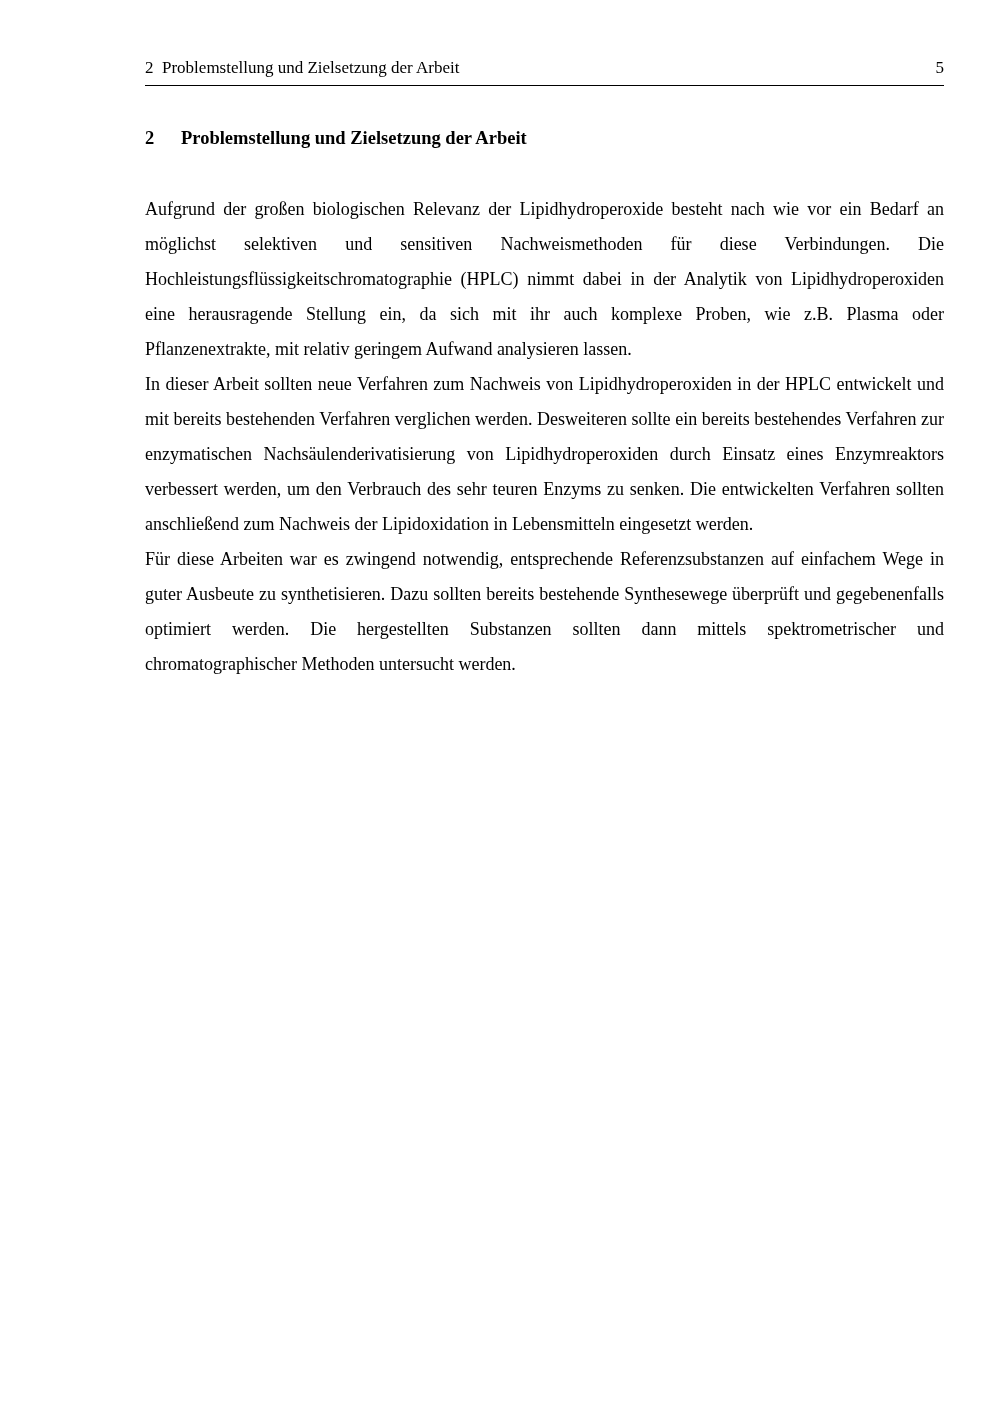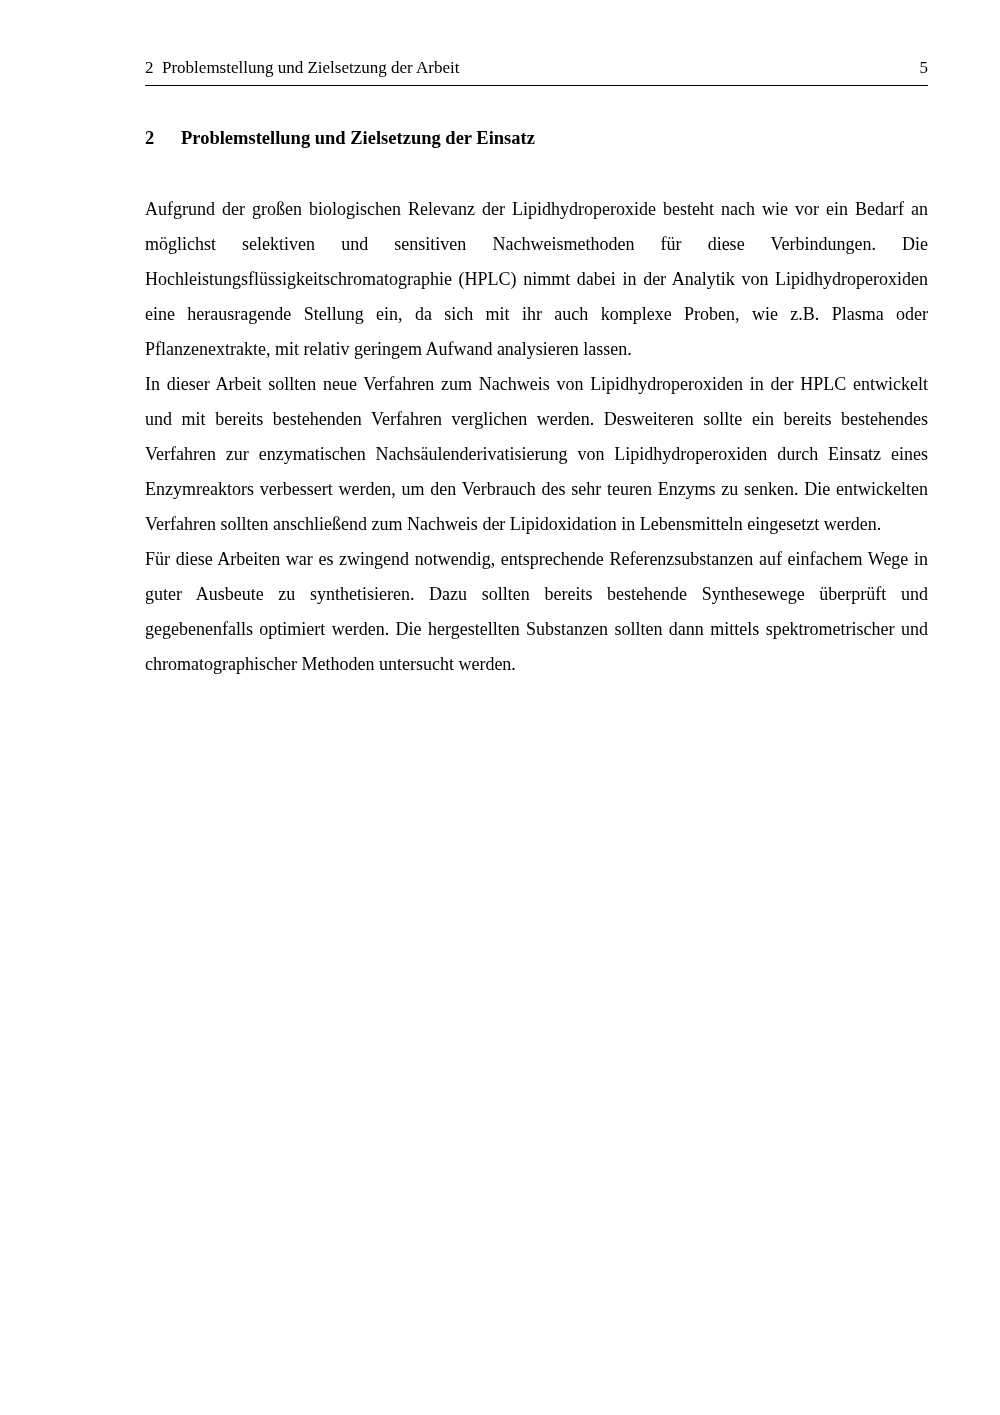--- a/index.html
+++ b/index.html
@@ -9,21 +9,21 @@
   }
   .page {
     position: relative;
     width: 1000px;
     height: 1415px;
     margin: 0 auto;
     background: #ffffff;
     color: #000000;
     font-family: "Liberation Serif", "DejaVu Serif", serif;
     box-sizing: border-box;
-    padding: 58px 72px 0 145px;
+    padding: 58px 56px 0 145px;
   }
   .running-head {
     display: flex;
     justify-content: space-between;
     align-items: baseline;
     font-size: 17px;
     line-height: 20px;
     border-bottom: 1px solid #000000;
     padding-bottom: 7px;
   }
@@ -54,21 +54,21 @@
 <body>
 
 <div class="page">
 
   <header class="running-head">
     <span class="head-left">2  Problemstellung und Zielsetzung der Arbeit</span>
     <span class="head-right">5</span>
   </header>
 
   <h1 class="section-heading">
-    <span class="section-number">2</span><span>Problemstellung und Zielsetzung der Einsatz</span>
+    <span class="section-number">2</span><span>Problemstellung und Zielsetzung der Arbeit</span>
   </h1>
 
   <div class="body-text">
     <p>Aufgrund der großen biologischen Relevanz der Lipidhydroperoxide besteht nach wie vor ein Bedarf an möglichst selektiven und sensitiven Nachweismethoden für diese Verbindungen. Die Hochleistungsflüssigkeitschromatographie (HPLC) nimmt dabei in der Analytik von Lipidhydroperoxiden eine herausragende Stellung ein, da sich mit ihr auch komplexe Proben, wie z.B. Plasma oder Pflanzenextrakte, mit relativ geringem Aufwand analysieren lassen.</p>
     <p>In dieser Arbeit sollten neue Verfahren zum Nachweis von Lipidhydroperoxiden in der HPLC entwickelt und mit bereits bestehenden Verfahren verglichen werden. Desweiteren sollte ein bereits bestehendes Verfahren zur enzymatischen Nachsäulenderivatisierung von Lipidhydroperoxiden durch Einsatz eines Enzymreaktors verbessert werden, um den Verbrauch des sehr teuren Enzyms zu senken. Die entwickelten Verfahren sollten anschließend zum Nachweis der Lipidoxidation in Lebensmitteln eingesetzt werden.</p>
     <p>Für diese Arbeiten war es zwingend notwendig, entsprechende Referenzsubstanzen auf einfachem Wege in guter Ausbeute zu synthetisieren. Dazu sollten bereits bestehende Synthesewege überprüft und gegebenenfalls optimiert werden. Die hergestellten Substanzen sollten dann mittels spektrometrischer und chromatographischer Methoden untersucht werden.</p>
   </div>
 
 </div>
 

